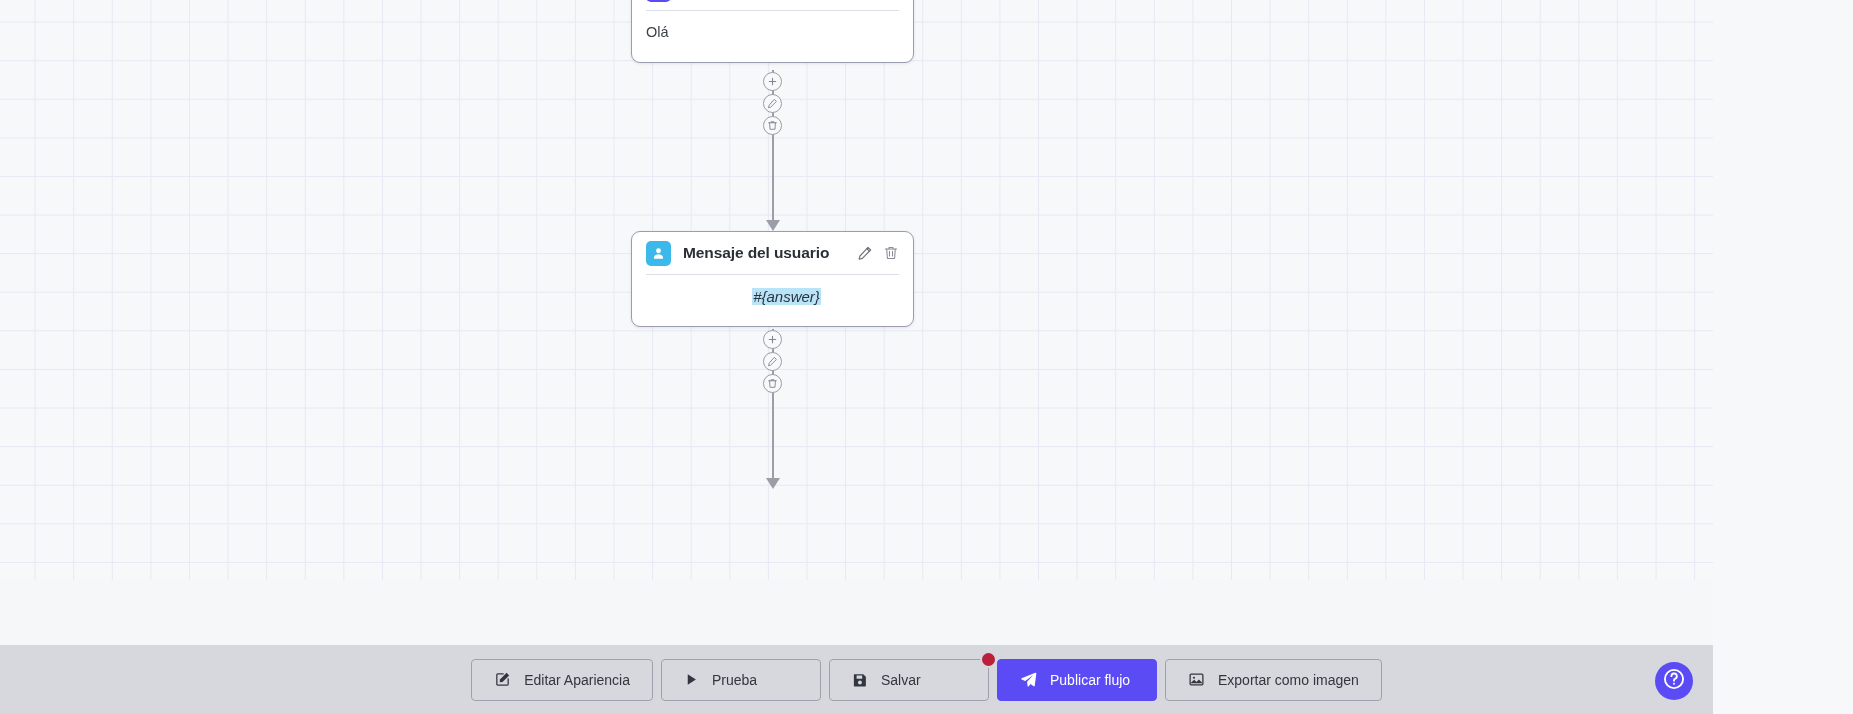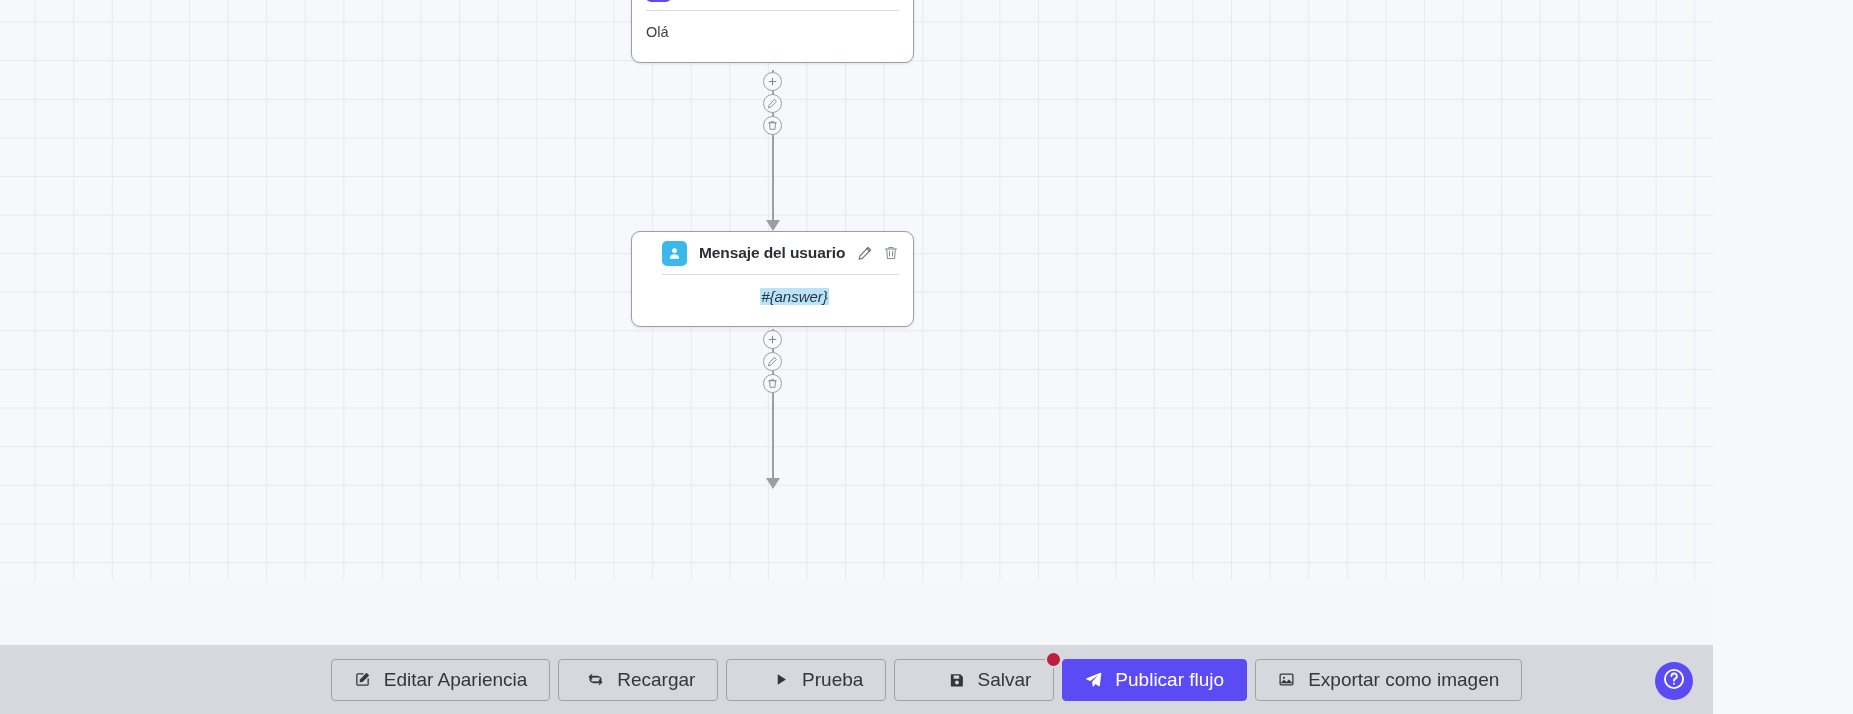--- a/index.html
+++ b/index.html
@@ -220,23 +220,23 @@
   .tb-btn {
     position: relative;
     height: 42px;
     min-width: 160px;
     padding: 0 22px;
     background: #d6d8dd;
     border: 1px solid #9fa2ac;
     border-radius: 4px;
     display: flex;
     align-items: center;
-    justify-content: flex-end;
+    justify-content: flex-start;
     gap: 13px;
-    font-size: 19px;
+    font-size: 14px;
     color: #32363f;
     cursor: pointer;
     box-sizing: border-box;
     white-space: nowrap;
   }
   .tb-btn .tbi { display: flex; align-items: center; }
 
   .tb-btn.primary {
     background: #5b4bf5;
     border-color: #5b4bf5;
@@ -305,21 +305,21 @@
       </div>
       <div class="edge-btn">
         <svg width="11" height="11" viewBox="0 0 24 24" fill="none" stroke="#83868e" stroke-width="2" stroke-linecap="round" stroke-linejoin="round">
           <path d="M3.5 6h17"></path>
             <path d="M9 6V3.7h6V6"></path>
             <path d="M5.6 6l1 14.3h10.8L18.4 6"></path>
         </svg>
       </div>
     </div>
 
-    <div class="node" style="left:631px; top:231px; width:283px;padding-left:16px;">
+    <div class="node" style="left:631px; top:231px; width:283px;">
       <div class="node-head">
         <div class="node-badge badge-user">
           <svg width="15" height="15" viewBox="0 0 24 24" fill="#ffffff">
             <circle cx="12" cy="7.6" r="3.9"></circle>
             <path d="M12 13.2c-4.1 0-7.2 2.4-7.2 5.4v1.6h14.4v-1.6c0-3-3.1-5.4-7.2-5.4z"></path>
           </svg>
         </div>
         <div class="node-title">Mensaje del usuario</div>
         <div class="node-actions">
           <span class="act-ico">
@@ -383,31 +383,20 @@
     <div class="tb-btn">
       <span class="tbi">
         <svg width="17" height="17" viewBox="0 0 24 24" fill="none" stroke="#32363f" stroke-width="1.8" stroke-linecap="round" stroke-linejoin="round">
           <path d="M13 4H5.2A1.2 1.2 0 0 0 4 5.2v13.6A1.2 1.2 0 0 0 5.2 20h13.6a1.2 1.2 0 0 0 1.2-1.2V11"></path>
           <path d="M17.8 2.6l3.6 3.6L12 15.6l-4 .4.4-4z" fill="#32363f" stroke="none"></path>
         </svg>
       </span>
       <span>Editar Apariencia</span>
     </div>
 
-    <div class="tb-btn">
-      <span class="tbi">
-        <svg width="17" height="17" viewBox="0 0 24 24" fill="none" stroke="#32363f" stroke-width="1.9" stroke-linecap="round" stroke-linejoin="round">
-          <path d="M3.5 8.2h12.2a4 4 0 0 1 0 8H9"></path>
-          <path d="M6.6 5.1L3.5 8.2l3.1 3.1"></path>
-          <path d="M20.5 15.8H8.3a4 4 0 0 1 0-8H15"></path>
-          <path d="M17.4 18.9l3.1-3.1-3.1-3.1"></path>
-        </svg>
-      </span>
-      <span>Recargar</span>
-    </div>
 
     <div class="tb-btn">
       <span class="tbi">
         <svg width="15" height="15" viewBox="0 0 24 24" fill="#32363f">
           <path d="M6 3.6l13 8.4-13 8.4z"></path>
         </svg>
       </span>
       <span>Prueba</span>
     </div>
 

